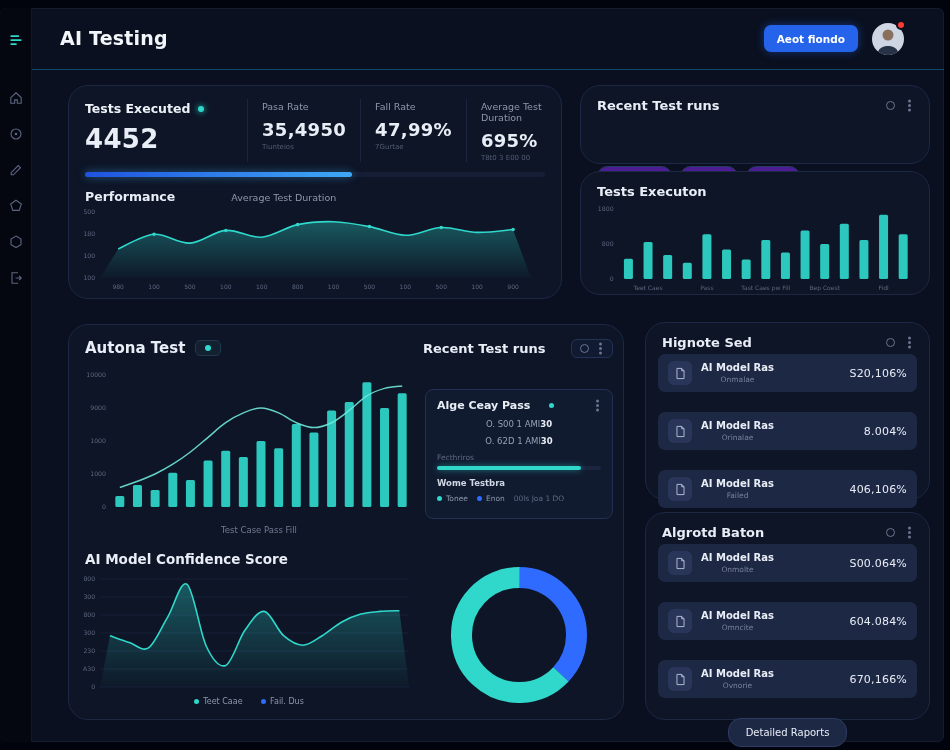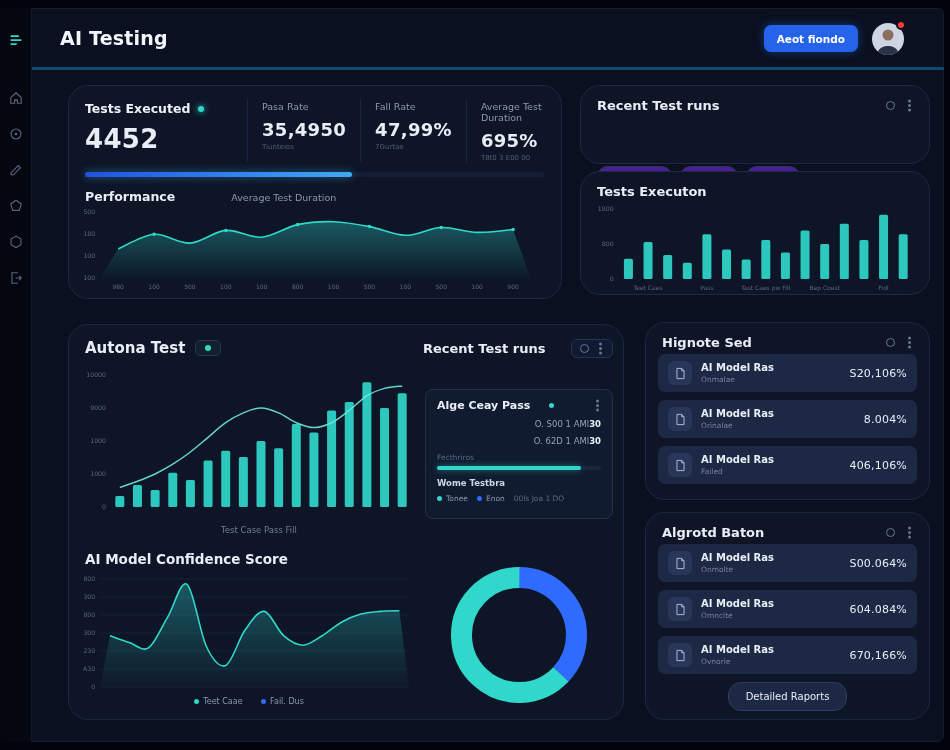--- a/index.html
+++ b/index.html
@@ -3,21 +3,21 @@
 <meta charset="utf-8">
 <style>
   *{margin:0;padding:0;box-sizing:border-box;}
   html,body{width:950px;height:750px;}
   body{background:#01040c;font-family:"DejaVu Sans","Liberation Sans",sans-serif;color:#e8edf6;position:relative;overflow:hidden;}
   svg text{font-family:"DejaVu Sans","Liberation Sans",sans-serif;}
   .frame{position:absolute;left:0;top:8px;width:944px;height:734px;background:#0a101f;border:1px solid #141c30;border-radius:6px;}
   .sidebar{position:absolute;left:0;top:8px;width:32px;height:734px;background:#04070f;border-right:1px solid #10182a;border-radius:6px 0 0 6px;display:flex;flex-direction:column;align-items:center;padding-top:24px;z-index:6;}
   .sb-icon{width:16px;height:16px;margin-bottom:20px;}
   .sb-menu{margin-bottom:42px;}
-  .topbar{position:absolute;left:32px;top:8px;width:912px;height:62px;border-bottom:3px solid #0c4a6e;z-index:5;}
+  .topbar{position:absolute;left:32px;top:8px;width:912px;height:62px;border-bottom:1px solid #0c4a6e;z-index:5;}
   .app-title{position:absolute;left:28px;top:19px;font-size:19px;font-weight:bold;letter-spacing:.2px;color:#f2f5fa;}
   .hd-btn{position:absolute;right:86px;top:17px;height:27px;padding:0 13px;background:#2563eb;color:#fff;border:none;border-radius:7px;font-size:10.5px;font-weight:bold;font-family:inherit;box-shadow:0 0 10px rgba(37,99,235,.45);cursor:pointer;}
   .avatar{position:absolute;right:40px;top:15px;width:32px;height:32px;border-radius:50%;overflow:visible;cursor:pointer;}
   .avatar-img{width:32px;height:32px;border-radius:50%;overflow:hidden;display:block;}
   .notif{position:absolute;right:-2px;top:-3px;width:10px;height:10px;border-radius:50%;background:#ff3b30;border:2px solid #0a101f;}
   .card{position:absolute;background:#0d1526;border:1px solid #1c2844;border-radius:20px;z-index:4;}
   .card-stats{left:68px;top:85px;width:494px;height:214px;}
   .card-runs-top{left:580px;top:85px;width:350px;height:79px;}
   .card-exec{left:580px;top:171px;width:350px;height:124px;}
   .card-autona{left:68px;top:324px;width:556px;height:396px;}
@@ -53,35 +53,35 @@
   .dot-teal{background:#2fd8cb;}
   .dot-blue{background:#2f6bff;}
   .glow{box-shadow:0 0 6px #2fd8cb;}
   .mid-runs-head{position:absolute;left:354px;top:14px;width:190px;display:flex;justify-content:space-between;align-items:center;}
   .icon-chip{display:flex;align-items:center;gap:8px;padding:4px 8px;border:1px solid #233355;border-radius:6px;background:#101a30;cursor:pointer;}
   .autona-chart{position:absolute;left:10px;top:44px;}
   .x-label{position:absolute;left:40px;top:200px;width:300px;text-align:center;font-size:8.5px;color:#707b93;}
   .subcard{position:absolute;left:356px;top:64px;width:188px;height:130px;background:#111b30;border:1px solid #223052;border-radius:8px;padding:9px 11px;}
   .subcard-head{display:flex;align-items:center;gap:19px;font-size:11px;font-weight:bold;}
   .subcard-head .ic-kebab{margin-left:auto;}
-  .sc-row{display:flex;justify-content:flex-end;font-size:8.5px;color:#95a0b8;margin-top:7px;}
+  .sc-row{display:flex;justify-content:center;font-size:8.5px;color:#95a0b8;margin-top:7px;}
   .sc-val{color:#e8edf6;font-weight:bold;}
   .sc-sub{font-size:7.5px;color:#5d6880;margin-top:7px;}
   .sc-track{height:4px;background:#1a2540;border-radius:2px;margin-top:4px;}
   .sc-fill{height:100%;width:0;background:#2fd8cb;border-radius:2px;box-shadow:0 0 6px rgba(47,216,203,.5);}
   .sc-foot{font-size:8.5px;color:#cfd6e4;margin-top:8px;font-weight:bold;}
   .sc-legend{display:flex;align-items:center;gap:9px;font-size:7.5px;color:#8d97ad;margin-top:6px;}
   .sc-legend .li{display:inline-flex;align-items:center;gap:4px;}
   .sc-note{color:#5d6880;}
   .conf-title{position:absolute;left:16px;top:226px;font-size:13.5px;font-weight:bold;}
   .conf-chart{position:absolute;left:8px;top:248px;}
   .conf-legend{position:absolute;left:10px;top:372px;width:340px;text-align:center;font-size:8px;color:#8d97ad;}
   .conf-legend .li{display:inline-flex;align-items:center;gap:4px;margin:0 8px;}
   .donut-chart{position:absolute;left:380px;top:240px;}
-  .list-row{display:flex;align-items:center;gap:9px;background:#1d2845;border-radius:7px;padding:7px 10px;margin:0 12px 8px;cursor:pointer;}
+  .list-row{display:flex;align-items:center;gap:9px;background:#1d2845;border-radius:7px;padding:7px 10px;margin:0 12px 20px;cursor:pointer;text-align:center;}
   .doc-box{width:24px;height:24px;border-radius:6px;background:#2a3659;display:flex;align-items:center;justify-content:center;flex:0 0 24px;}
   .lr-text{display:flex;flex-direction:column;}
   .lr-title{font-size:10px;font-weight:bold;}
   .lr-sub{font-size:7.5px;color:#76819c;margin-top:2px;}
   .lr-value{margin-left:auto;font-size:11px;font-weight:normal;letter-spacing:.2px;}
   .detail-btn{display:block;margin:6px auto 0;background:#1d2845;border:1px solid #2e3c63;color:#e8edf6;font-size:10px;padding:8px 17px;border-radius:13px;font-family:inherit;cursor:pointer;}
 </style>
 </head>
 <body>
 

